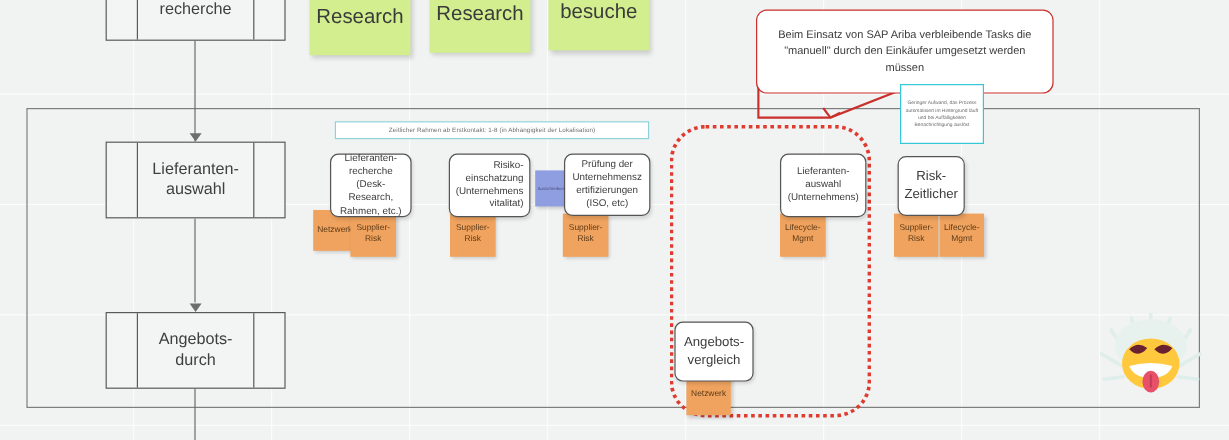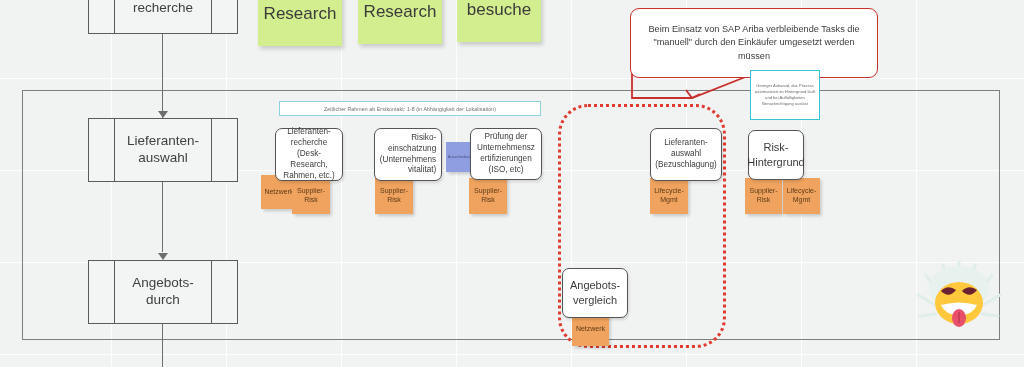--- a/index.html
+++ b/index.html
@@ -231,28 +231,28 @@
     <span>Unternehmensz</span><br>
     <span>ertifizierungen</span><br>
     <span>(ISO, etc)</span>
   </span>
 </div>
 
 <div class="abs card" id="card-auswahl">
   <span>
     <span>Lieferanten-</span><br>
     <span>auswahl</span><br>
-    <span>(Bezuschlagung)</span>
+    <span>(Unternehmens)</span>
   </span>
 </div>
 
 <div class="abs card" id="card-risk">
   <span>
     <span>Risk-</span><br>
-    <span>Hintergrund</span>
+    <span>Zeitlicher</span>
   </span>
 </div>
 
 <div class="abs card" id="card-angebots">
   <span>
     <span>Angebots-</span><br>
     <span>vergleich</span>
   </span>
 </div>
 

